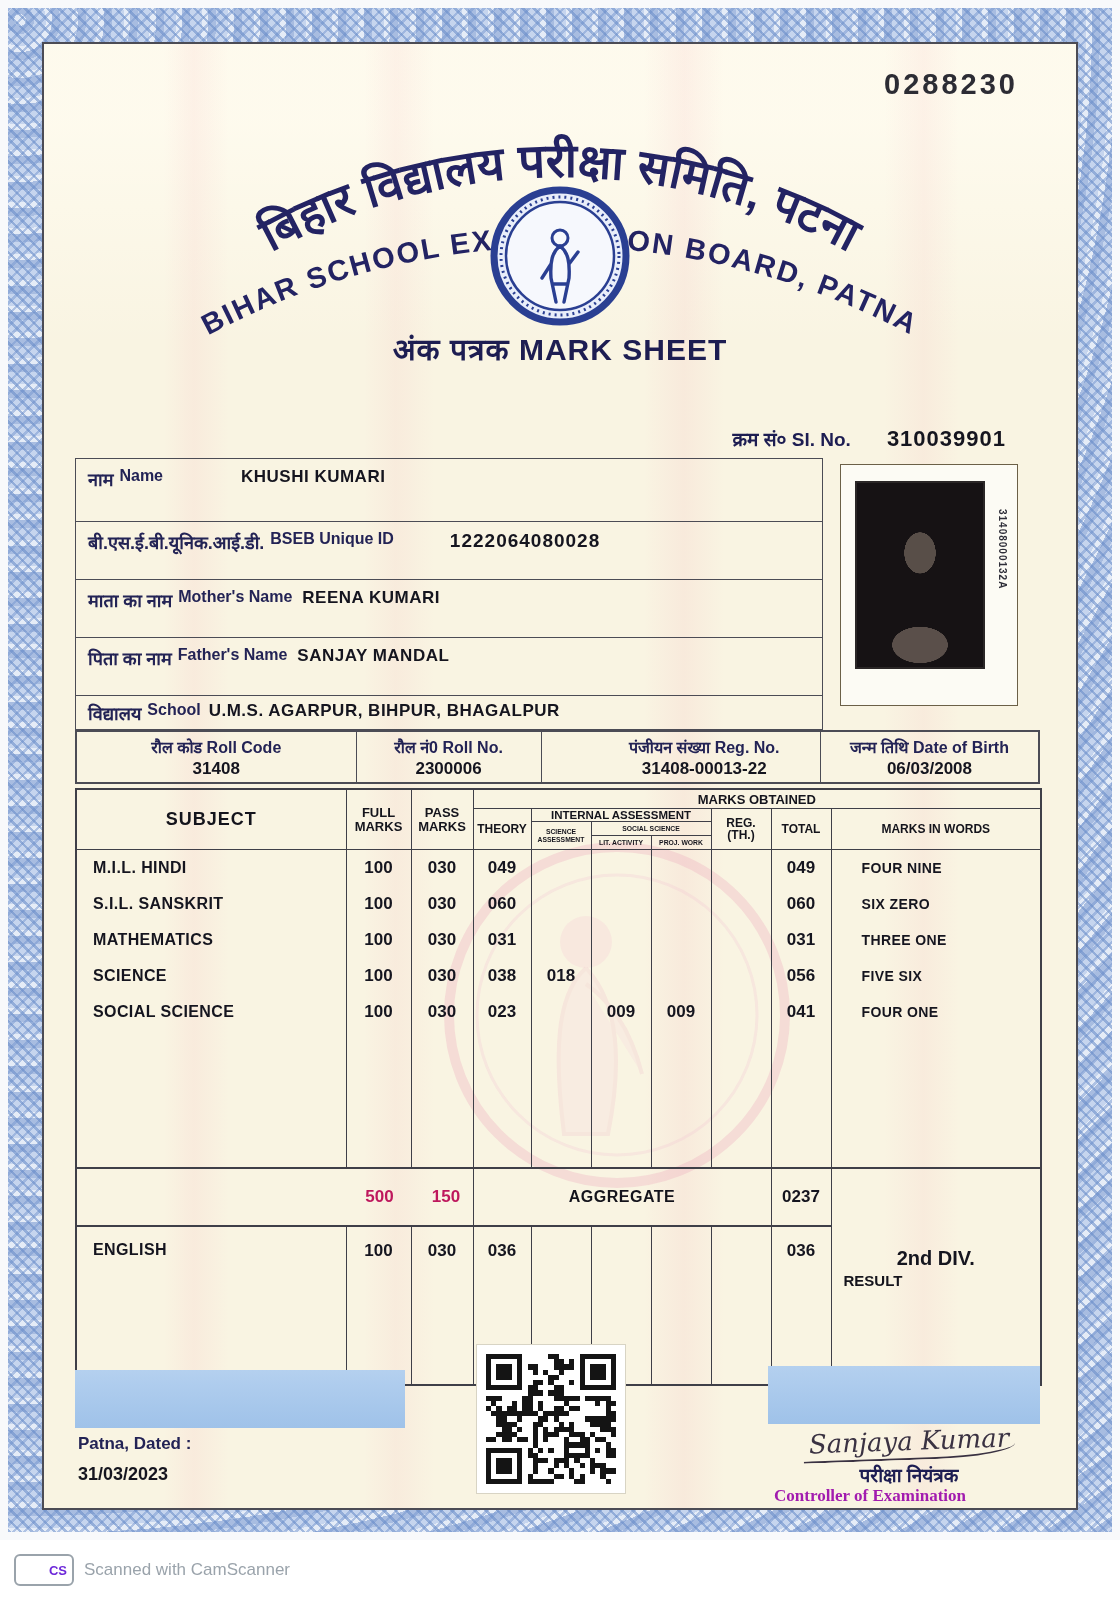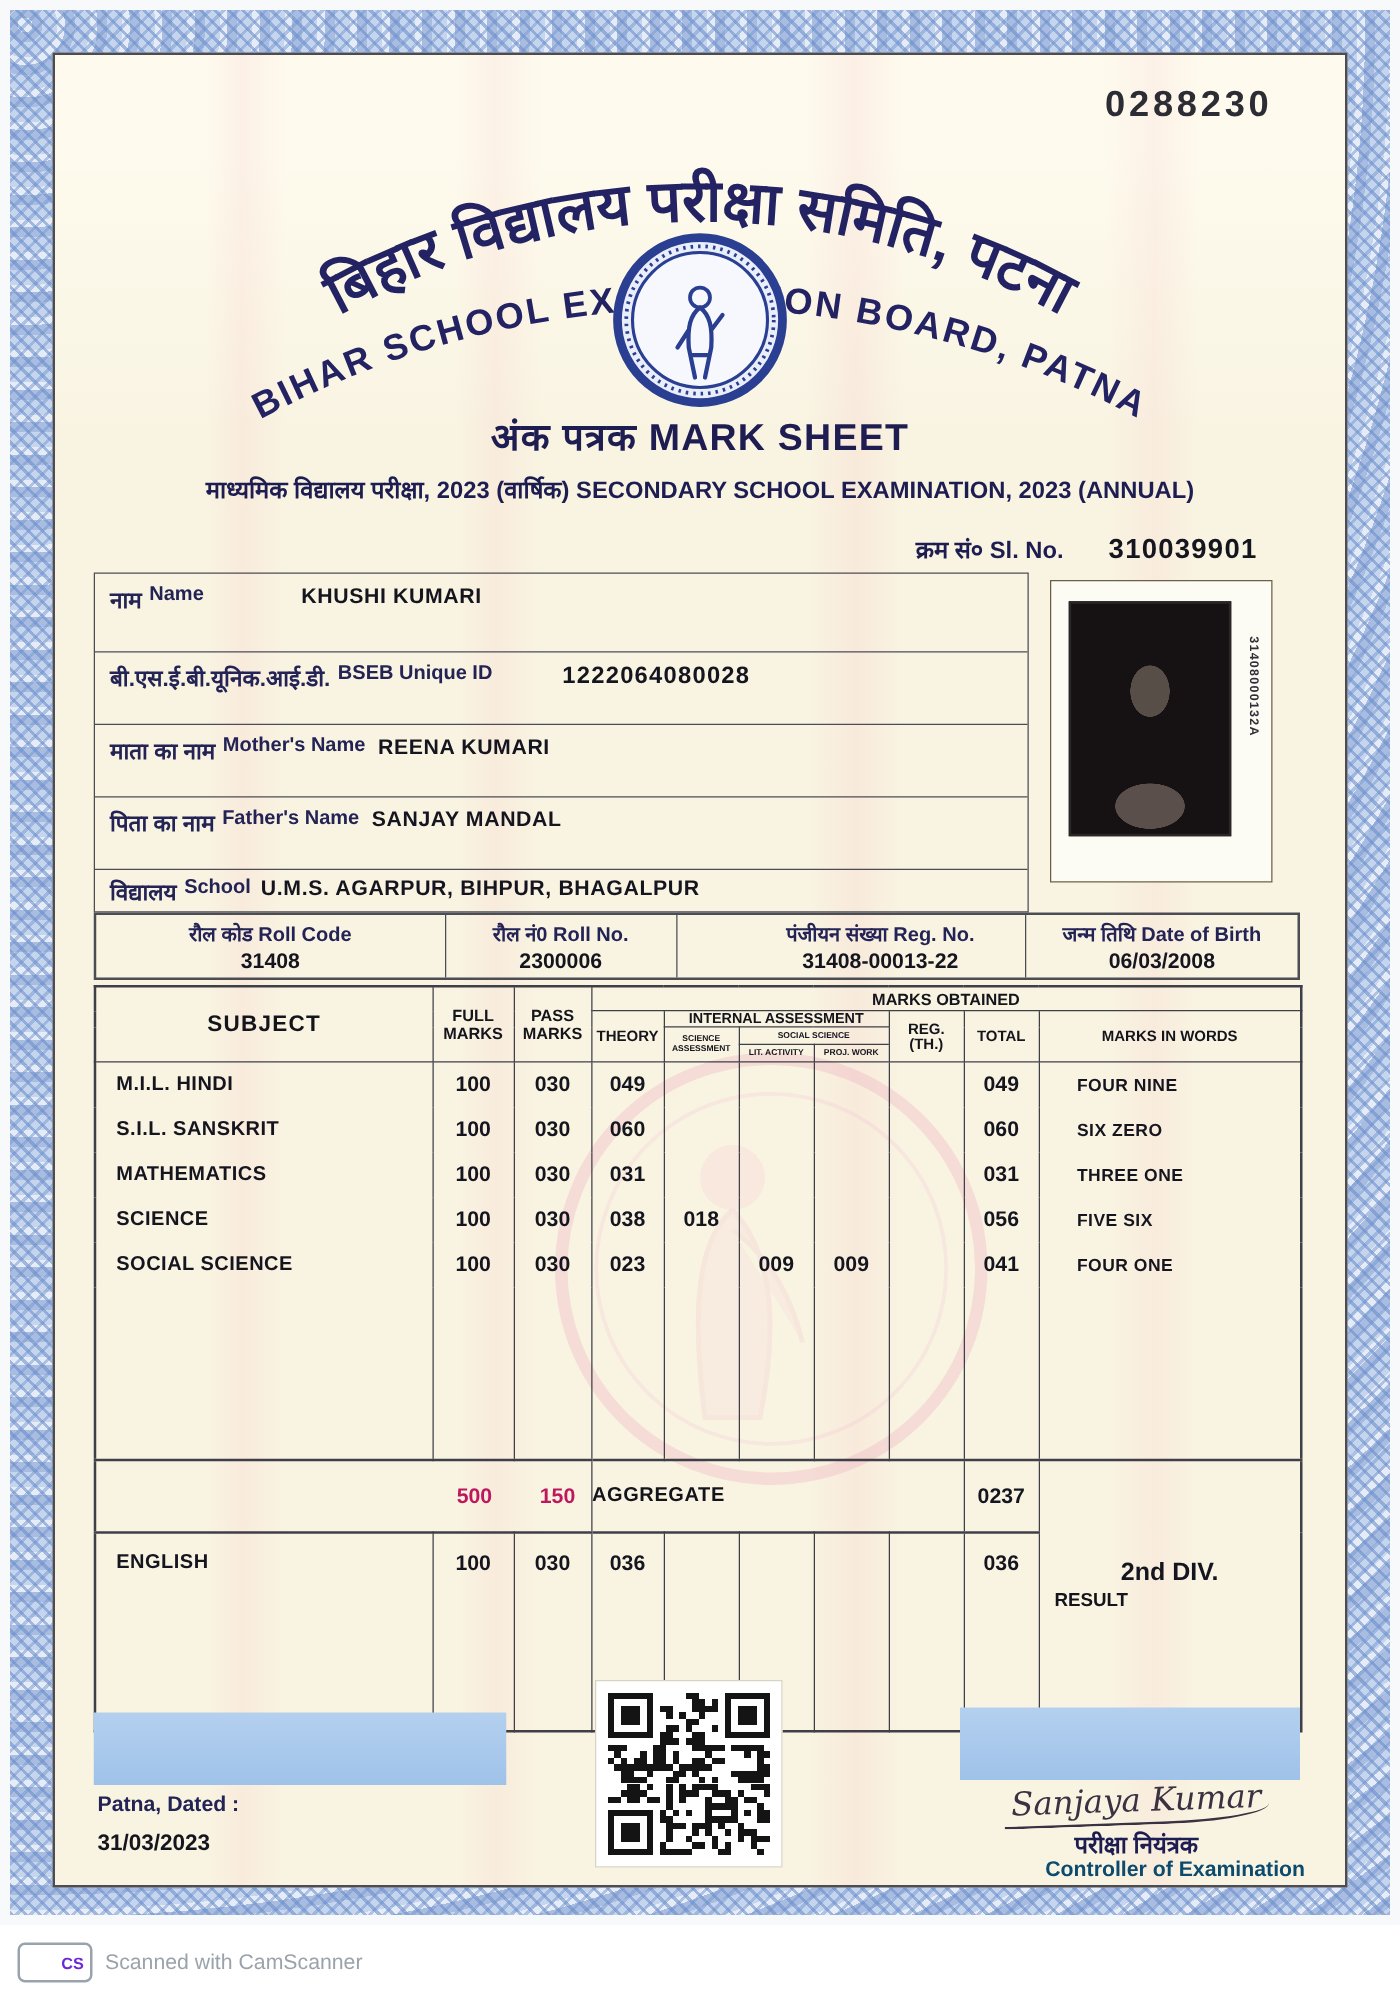--- a/index.html
+++ b/index.html
@@ -85,39 +85,39 @@
   tr.sub td{border-top:none;border-bottom:none;height:36px;}
   tr.spacer td{border-top:none;border-bottom:none;height:137px;}
   td.subj{font-size:16px;font-weight:bold;color:#15151f;padding-left:16px !important;letter-spacing:.4px;}
   td.v{font-size:17px;font-weight:bold;color:#15151f;text-align:center;}
   td.words{font-size:14px;font-weight:bold;color:#15151f;padding-left:30px !important;letter-spacing:.4px;}
   tr.agg td{border-top:2px solid #3f3f48;border-bottom:2px solid #3f3f48;height:56px;}
   td.agg-left{position:relative;}
   .a500,.a150{position:absolute;top:50%;transform:translateY(-50%);font-size:17px;font-weight:bold;color:#be185d;}
   .a500{left:270px;width:65px;text-align:center;}
   .a150{left:338px;width:62px;text-align:center;}
-  td.agg-label{font-size:16px;font-weight:bold;color:#14141c;letter-spacing:.5px;}
+  td.agg-label{font-size:16px;font-weight:bold;text-align:center;color:#14141c;letter-spacing:.5px;}
   td.result-cell{border-bottom:none;position:relative;vertical-align:top;}
   .result-label{padding:8px 0 0 12px;font-size:15px;font-weight:bold;color:#14141c;}
   .result-value{position:absolute;left:0;right:0;top:78px;text-align:center;font-size:20px;font-weight:bold;color:#15151f;}
   tr.eng td{border-top:none;border-bottom:none;height:143px;vertical-align:top;padding-top:14px;margin-top:48px;}
 
   
   .band{position:absolute;height:58px;background:linear-gradient(180deg,#b4d0ef,#9fc2e9);}
   .band-left{left:31px;top:1326px;width:330px;}
   .band-right{left:724px;top:1322px;width:272px;}
   .qr{position:absolute;left:432px;top:1300px;width:148px;height:148px;background:#ffffff;border:1px solid #d8d4c4;display:flex;align-items:center;justify-content:center;}
   .patna{position:absolute;left:34px;top:1390px;display:flex;align-items:baseline;gap:12px;flex-direction:column;}
   .patna .pl{font-size:17px;font-weight:bold;color:#232355;}
   .patna .pd{font-size:18px;font-weight:bold;color:#15151f;transform:translateY(-2px);}
   .signature{position:absolute;left:730px;top:1382px;width:270px;text-align:center;
      font-family:"DejaVu Serif", serif;font-style:italic;font-size:26px;color:#3a3242;transform:rotate(-2deg);}
   .sig-line{display:inline-block;border-bottom:2px solid #3a3242;padding:0 6px 2px 6px;border-radius:0 0 40% 0;}
   .controller-hi{position:absolute;left:730px;top:1418px;width:270px;text-align:center;font-size:19px;font-weight:bold;color:#1d1d52;}
-  .controller-en{position:absolute;left:730px;top:1442px;width:270px;text-align:right;font-size:17px;font-weight:bold;color:#0c4a6e;}
+  .controller-en{position:absolute;left:730px;top:1442px;width:270px;text-align:left;font-size:17px;font-weight:bold;color:#a21caf;font-family:Liberation Serif, serif;}
 
   
   .cs-bar{position:absolute;left:0;bottom:0;width:1120px;height:60px;background:#ffffff;display:flex;align-items:center;gap:10px;padding-left:14px;box-sizing:border-box;}
   .cs-badge{width:28px;height:28px;border:2.5px solid #9aa3ab;border-radius:6px;color:#6d28d9;font-size:13px;font-weight:bold;display:flex;align-items:center;justify-content:center;padding-left:28px;}
   .cs-text{font-size:17px;color:#9aa3ab;}
 </style>
 </head>
 <body>
 
 <div class="page">
@@ -141,21 +141,20 @@
         <svg viewBox="0 0 140 140" width="140" height="140">
           <circle cx="70" cy="70" r="66" fill="#e9eefa" stroke="#2a3f92" stroke-width="7"></circle>
           <circle cx="70" cy="70" r="54" fill="#f6f8fd" stroke="#2a3f92" stroke-width="2.5"></circle>
           <circle cx="70" cy="70" r="59" fill="none" stroke="#2a3f92" stroke-width="3" stroke-dasharray="2 4"></circle>
           <circle cx="70" cy="52" r="8" fill="none" stroke="#2a3f92" stroke-width="3"></circle>
           <path d="M70 60 C 62 66, 60 76, 61 92 L 66 116 M70 60 C 78 66, 80 76, 79 92 L 74 116 M61 78 L 52 92 M79 78 L 88 66 M63 98 L 77 98" fill="none" stroke="#2a3f92" stroke-width="3.4" stroke-linecap="round"></path>
         </svg>
       </div>
 
       <div class="doc-title">अंक पत्रक MARK SHEET</div>
-      <div class="doc-subtitle">माध्यमिक विद्यालय परीक्षा, 2023 (वार्षिक) SECONDARY SCHOOL EXAMINATION, 2023 (ANNUAL)</div>
 
       <div class="slno">
         <span class="lbl">क्रम सं० Sl. No.</span>
         <span class="val">310039901</span>
       </div>
 
       <div class="info">
         <div class="row r-name">
           <span class="lh">नाम</span>
           <span class="le">Name</span>

